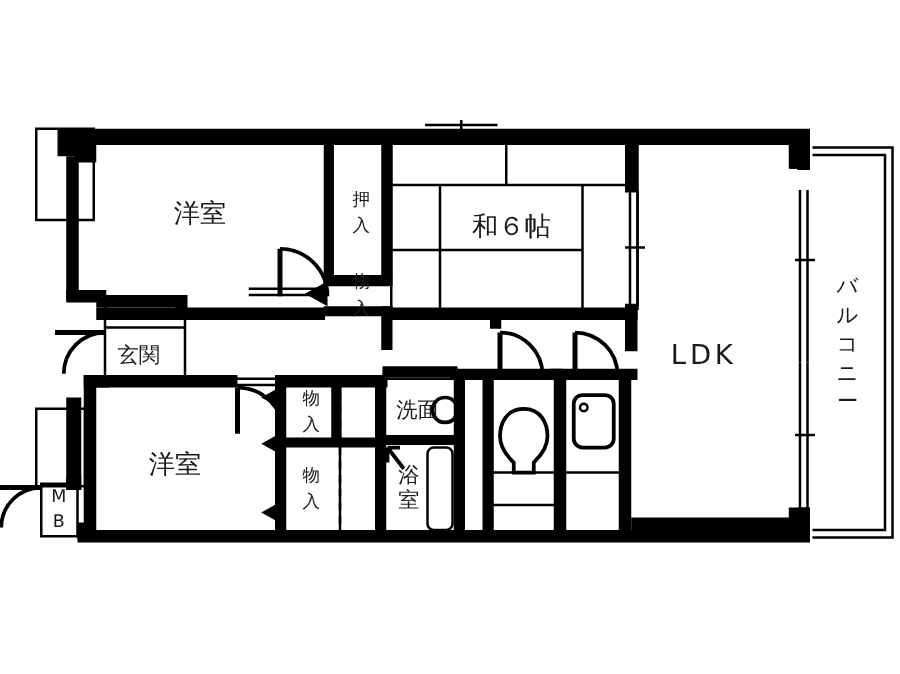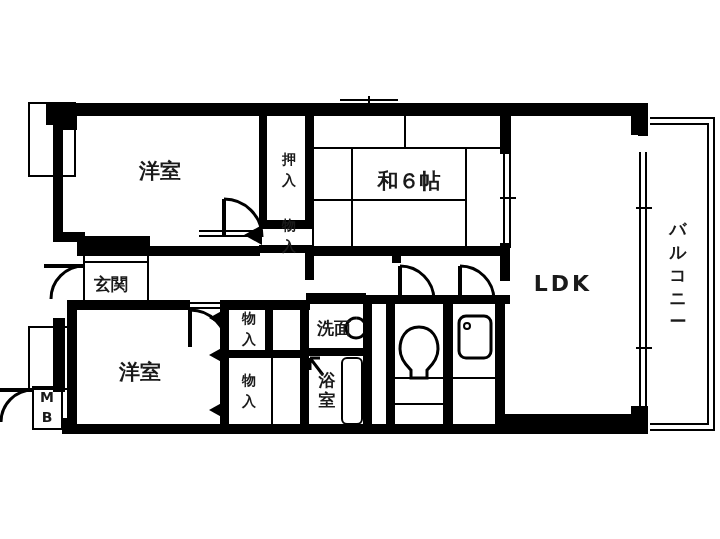--- a/index.html
+++ b/index.html
@@ -1,20 +1,20 @@
 <!DOCTYPE html>
 <html><head>
 <meta charset="utf-8">
 <style>
   html,body{margin:0;padding:0;background:#ffffff;}
   body{
     width:720px;height:539px;overflow:hidden;
     font-family:"DejaVu Sans","Liberation Sans",sans-serif;
   }
-  #floorplan-root{position:relative;width:720px;height:539px;background:#ffffff;font-weight:bold;}
+  #floorplan-root{position:relative;width:720px;height:539px;background:#ffffff;}
   svg{display:block;}
   .room-label{
     font-family:"DejaVu Sans","Liberation Sans",sans-serif;
     fill:#1a1a1a;
     text-anchor:middle;
     dominant-baseline:middle;
   }
   .lbl-lg{font-size:21px;}
   .lbl-md{font-size:17px;}
   .lbl-sm{font-size:14px;}

